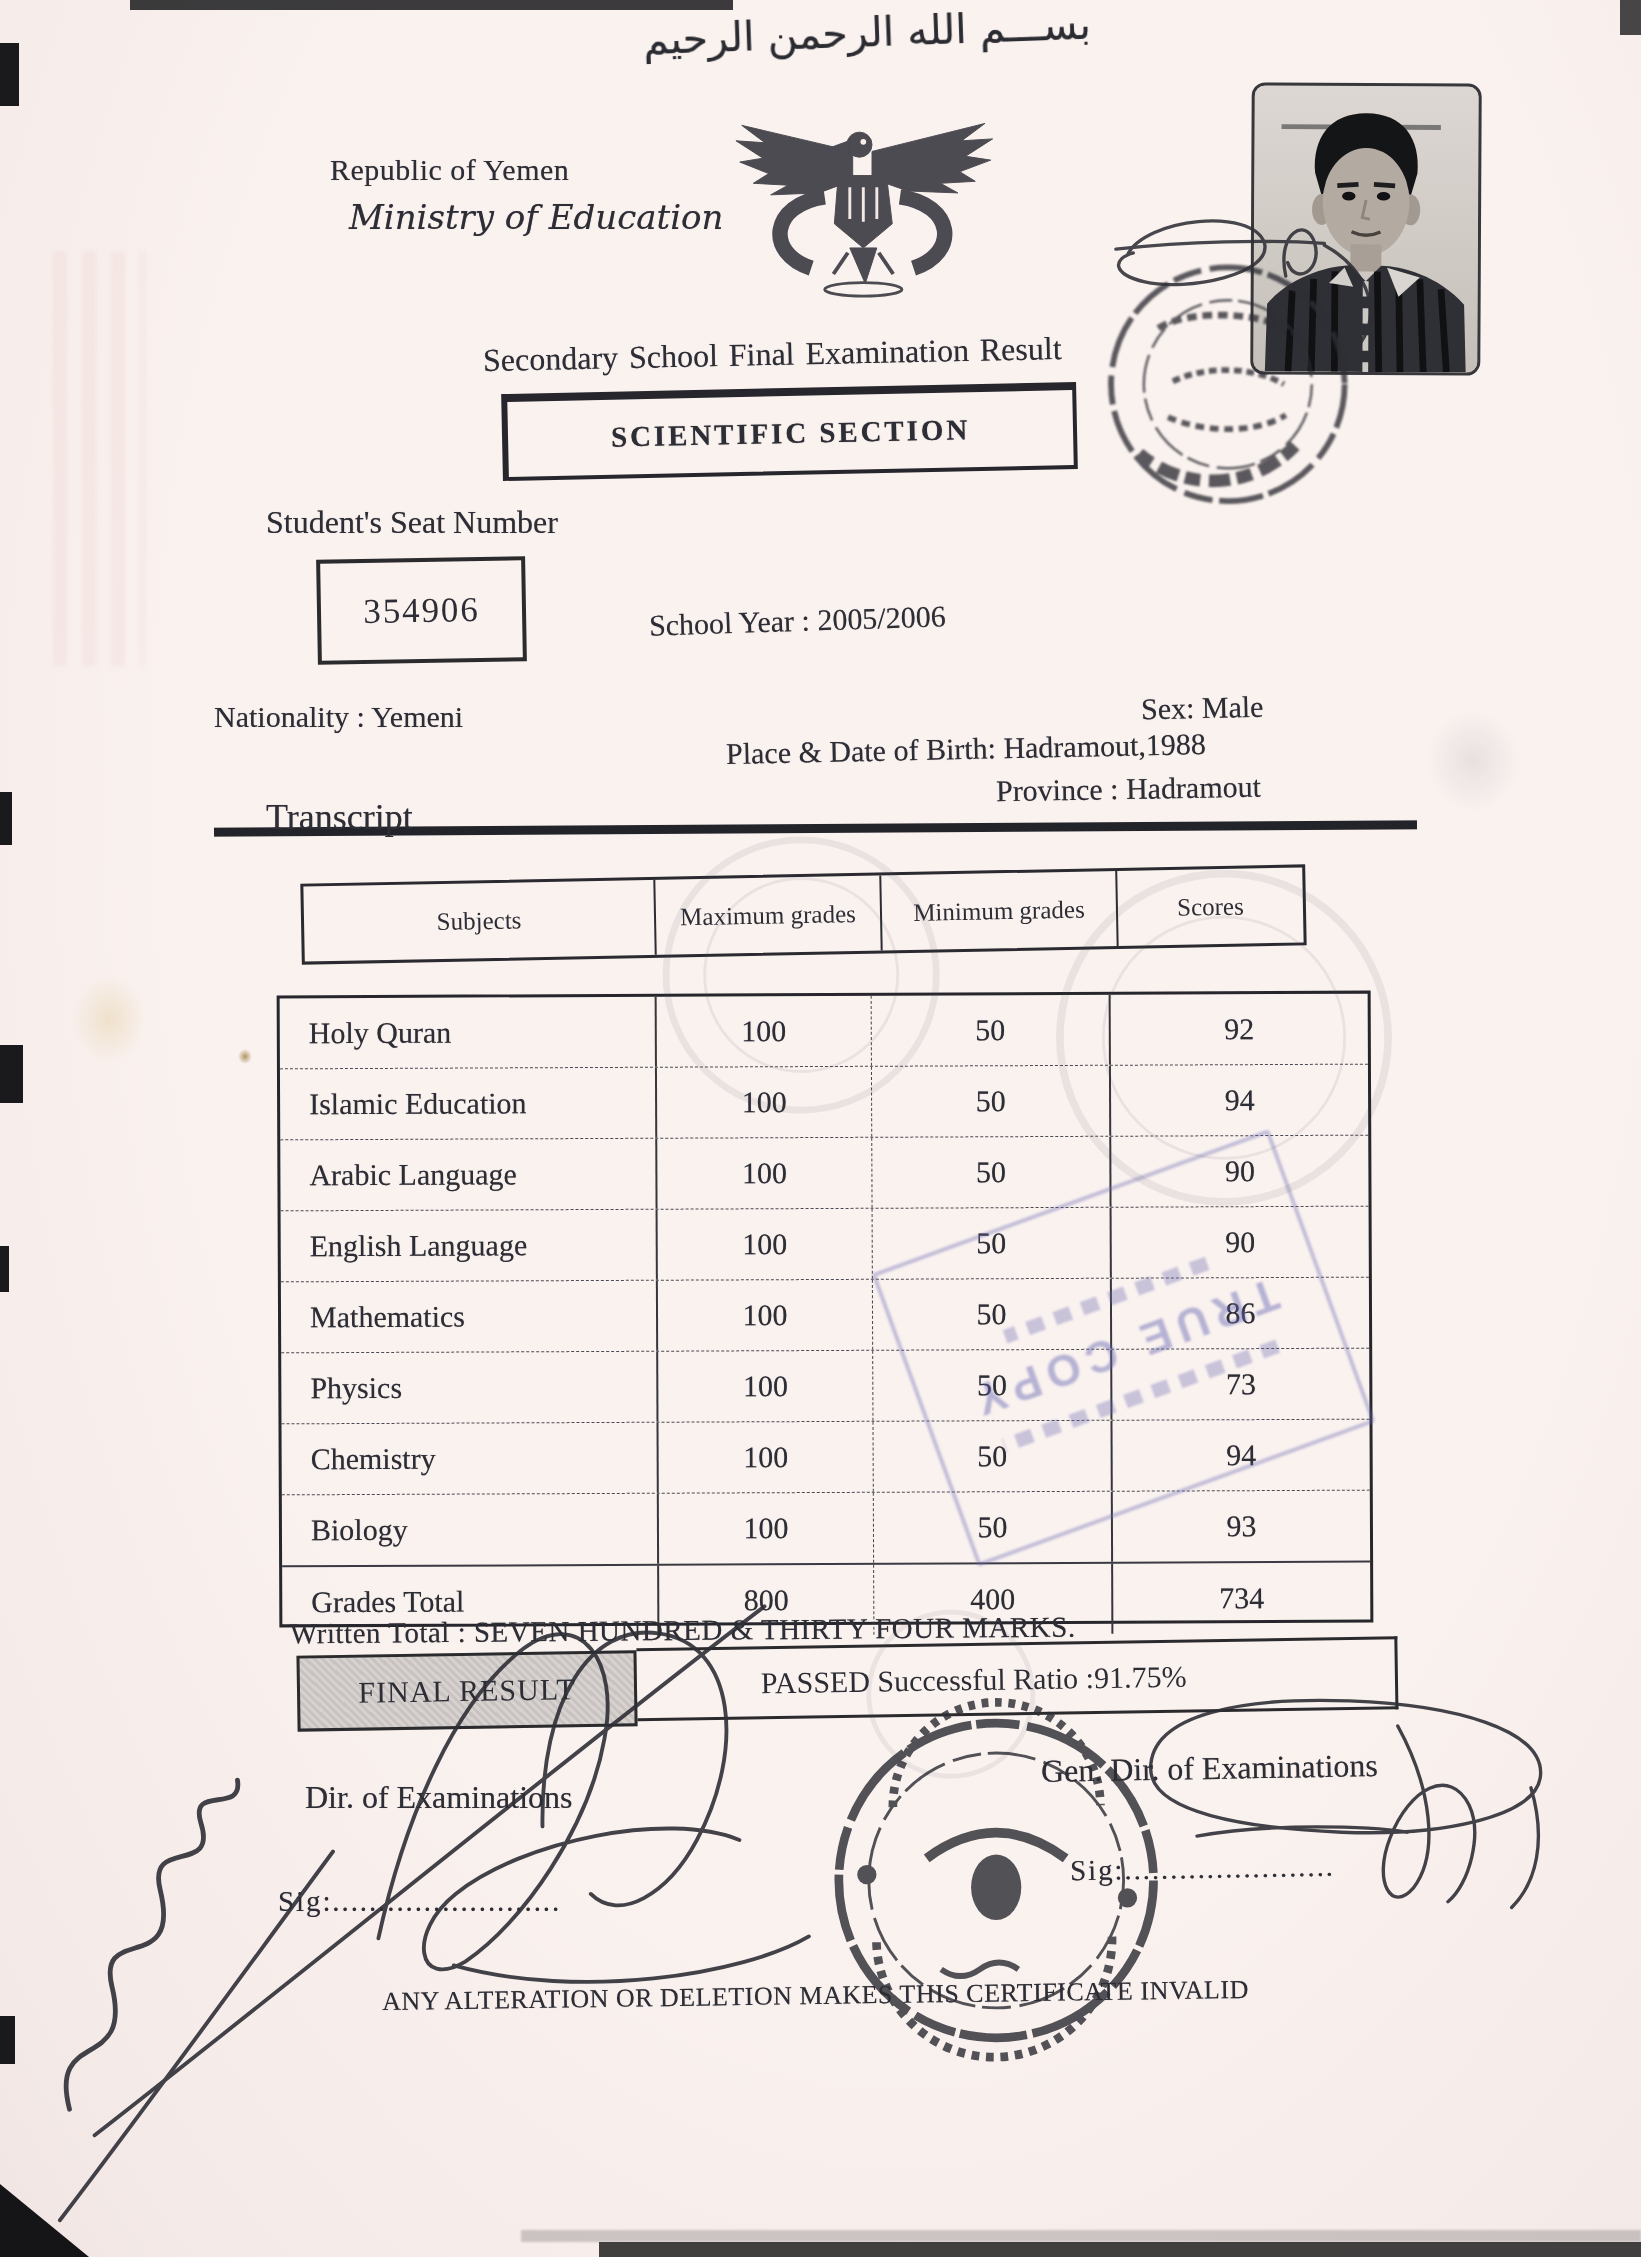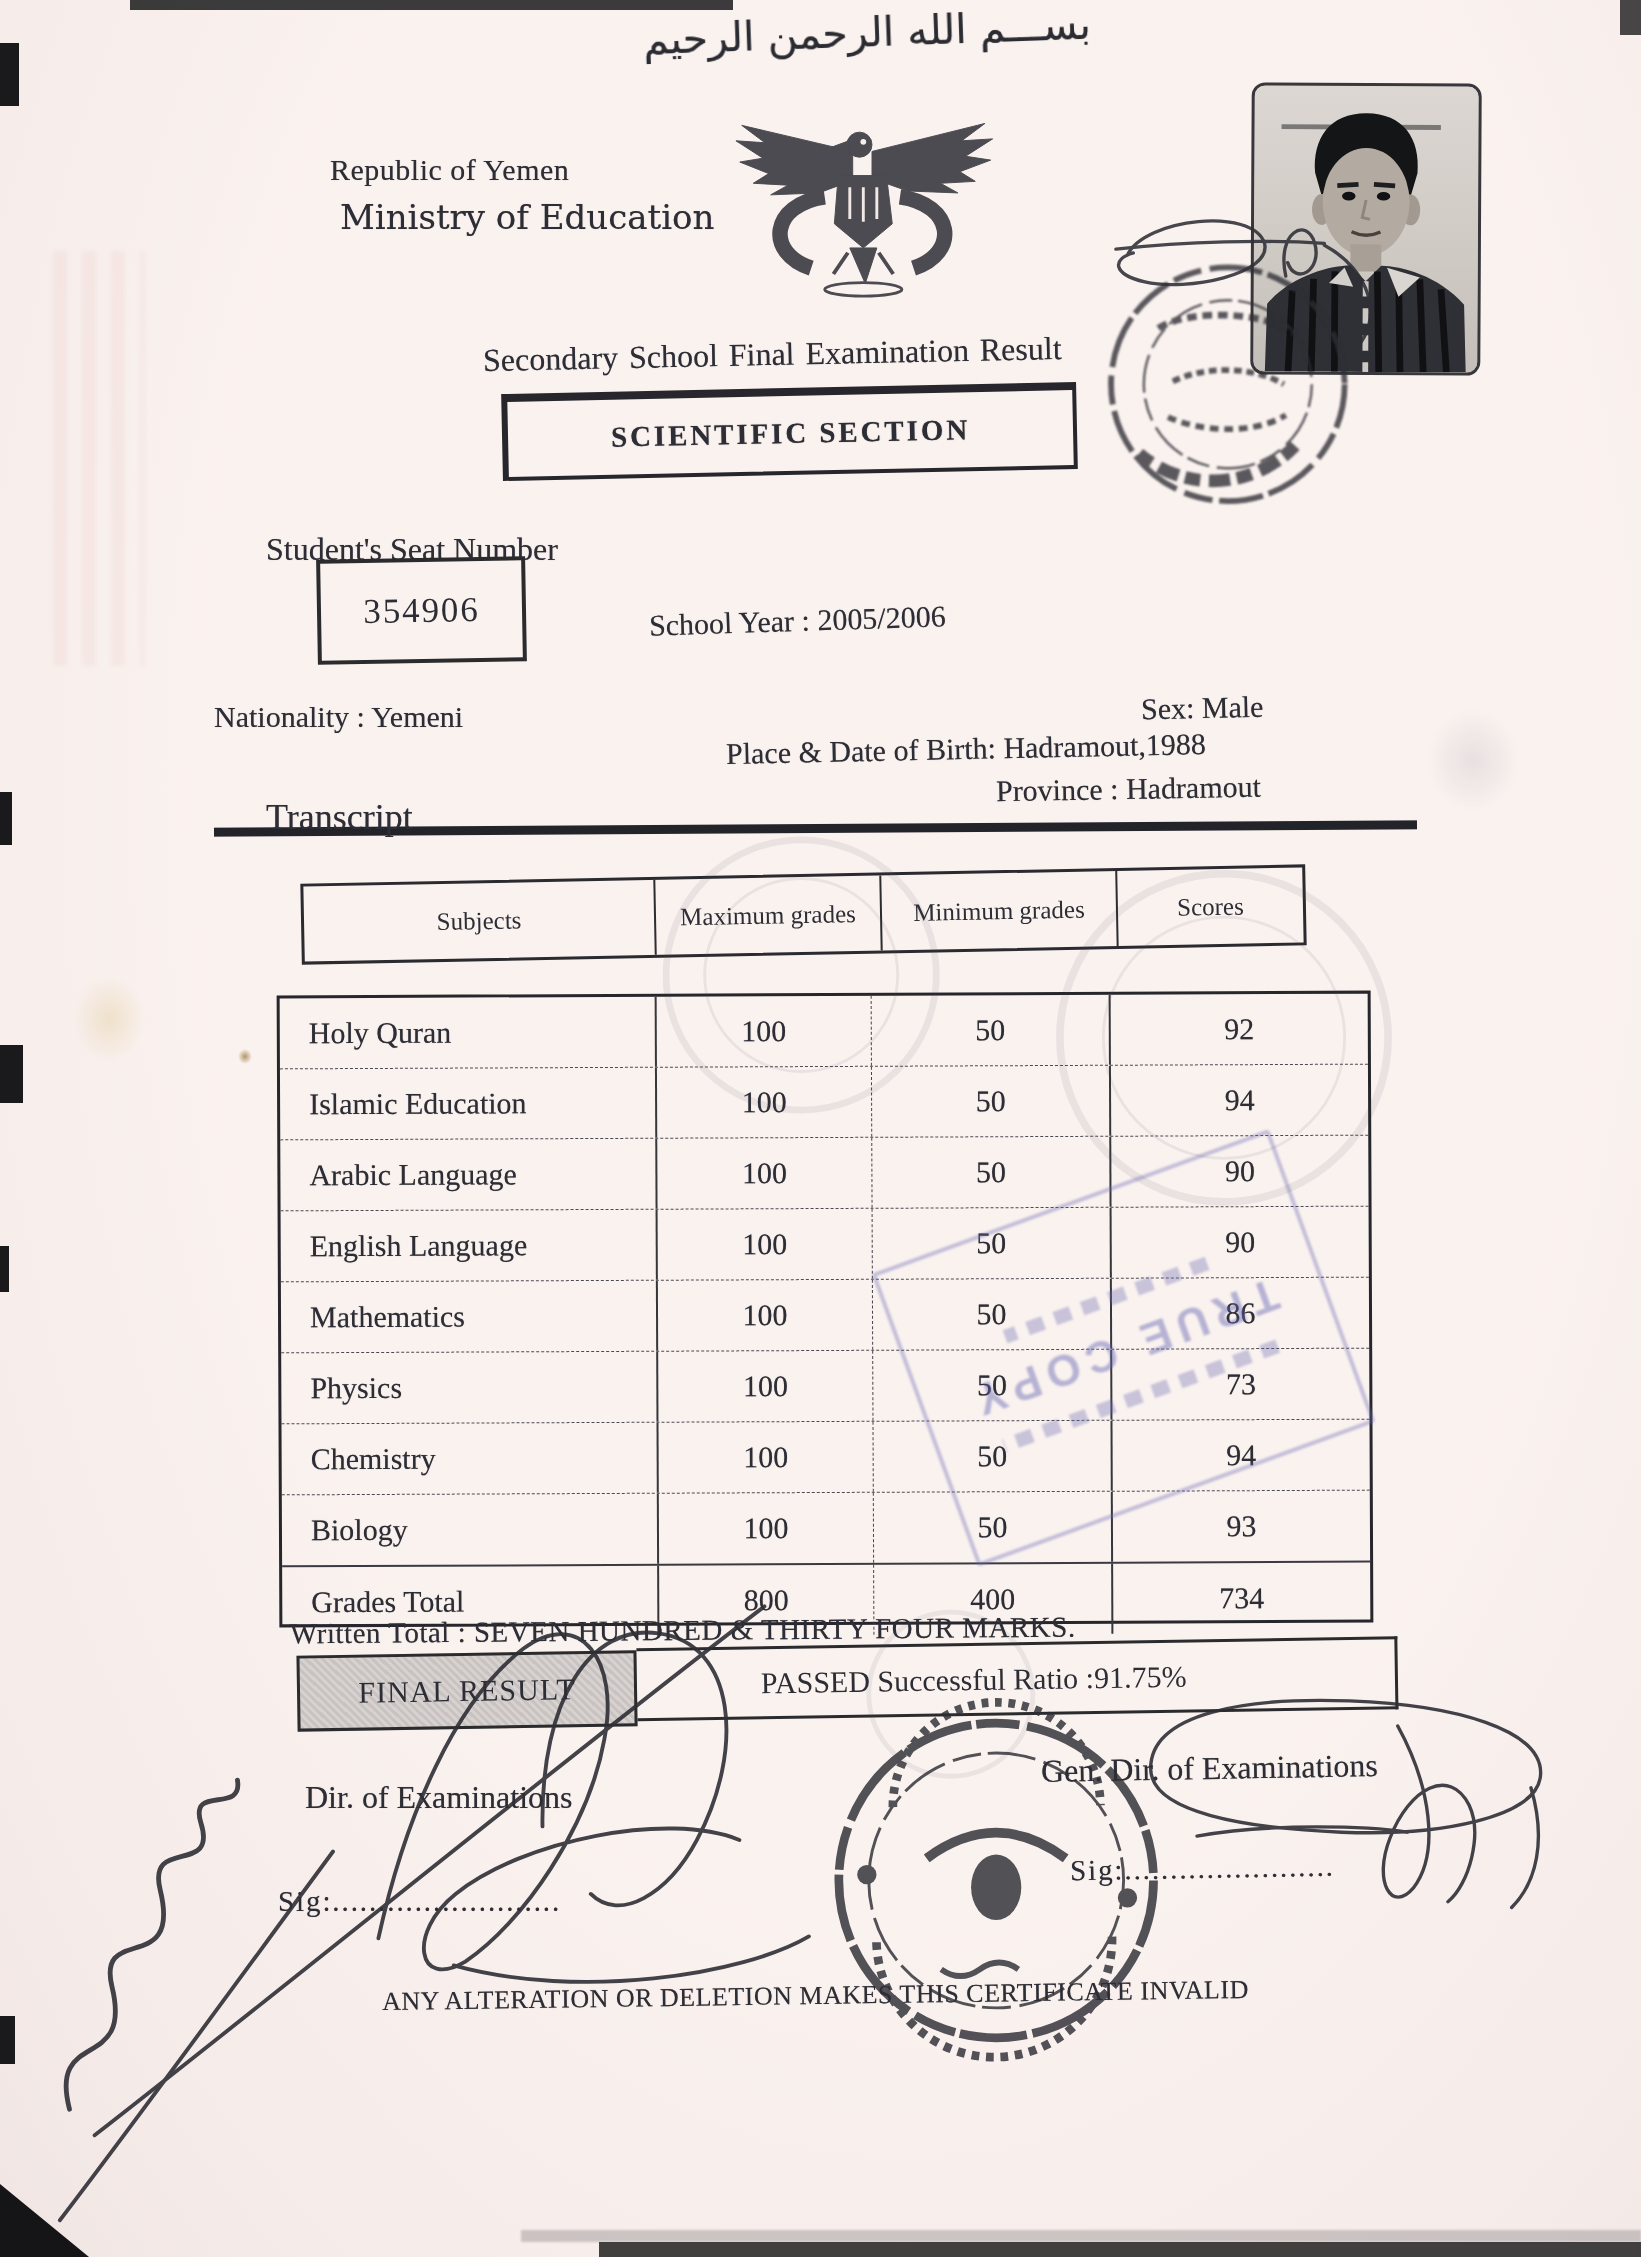--- a/index.html
+++ b/index.html
@@ -8,28 +8,28 @@
     background: radial-gradient(ellipse at 55% 35%, #faf2ef 55%, #f5ebe9 85%, #f0e5e3 100%);
     font-family:"Liberation Serif","DejaVu Serif",serif;
     color:#2d2d35;
   }
   .t { position:absolute; white-space:nowrap; text-shadow:0 0 0.7px rgba(46,46,54,.55); }
 
   
   .bismillah { left:666px; top:7.7px; width:425px; text-align:center; font-family:"DejaVu Sans",sans-serif;
                font-size:41px; transform:rotate(-2deg); filter:blur(0.4px); color:#2b2b32; }
   .republic  { left:290px; top:153px; font-size:30px; letter-spacing:0.5px;margin-left:40px; }
-  .ministry  { left:340px; top:197px; font-size:34px; font-family:"DejaVu Serif",serif; }
+  .ministry  { left:349px; top:197px; font-size:34px; font-style:italic; font-family:"DejaVu Serif",serif; }
   .title     { left:483px; top:336px; font-size:32px; word-spacing:2.9px; transform:rotate(-1.2deg); }
   .section-box { position:absolute; left:502px; top:388px; width:565px; height:75px;
                  border:solid #26262c; border-width:8.7px 4.8px 4.8px 6.8px; transform:rotate(-1.2deg);
                  display:flex; align-items:center; justify-content:center; }
   .section-box span { font-size:29px; font-weight:bold; letter-spacing:2.9px; text-shadow:0 0 1px rgba(40,40,46,.6); }
 
-  .seat-label { left:266px; top:504px; font-size:32px;margin-top:27px; }
+  .seat-label { left:266px; top:504px; font-size:32px; }
   .seat-box { position:absolute; left:317px; top:558px; width:201px; height:97px;
               border:4.8px solid #2b2b2e; transform:rotate(-1deg);
               display:flex; align-items:center; justify-content:center; }
   .seat-box span { font-size:35px; letter-spacing:1.9px; }
   .school-year { left:649px; top:604px; font-size:30px; transform:rotate(-1.8deg); }
 
   
   .d-name  { left:214px; top:705px; font-size:29px; }
   .d-sex   { left:1141px; top:691px; font-size:30px; transform:rotate(-1.2deg); }
   .d-nat   { left:214px; top:700px; font-size:30px; }

